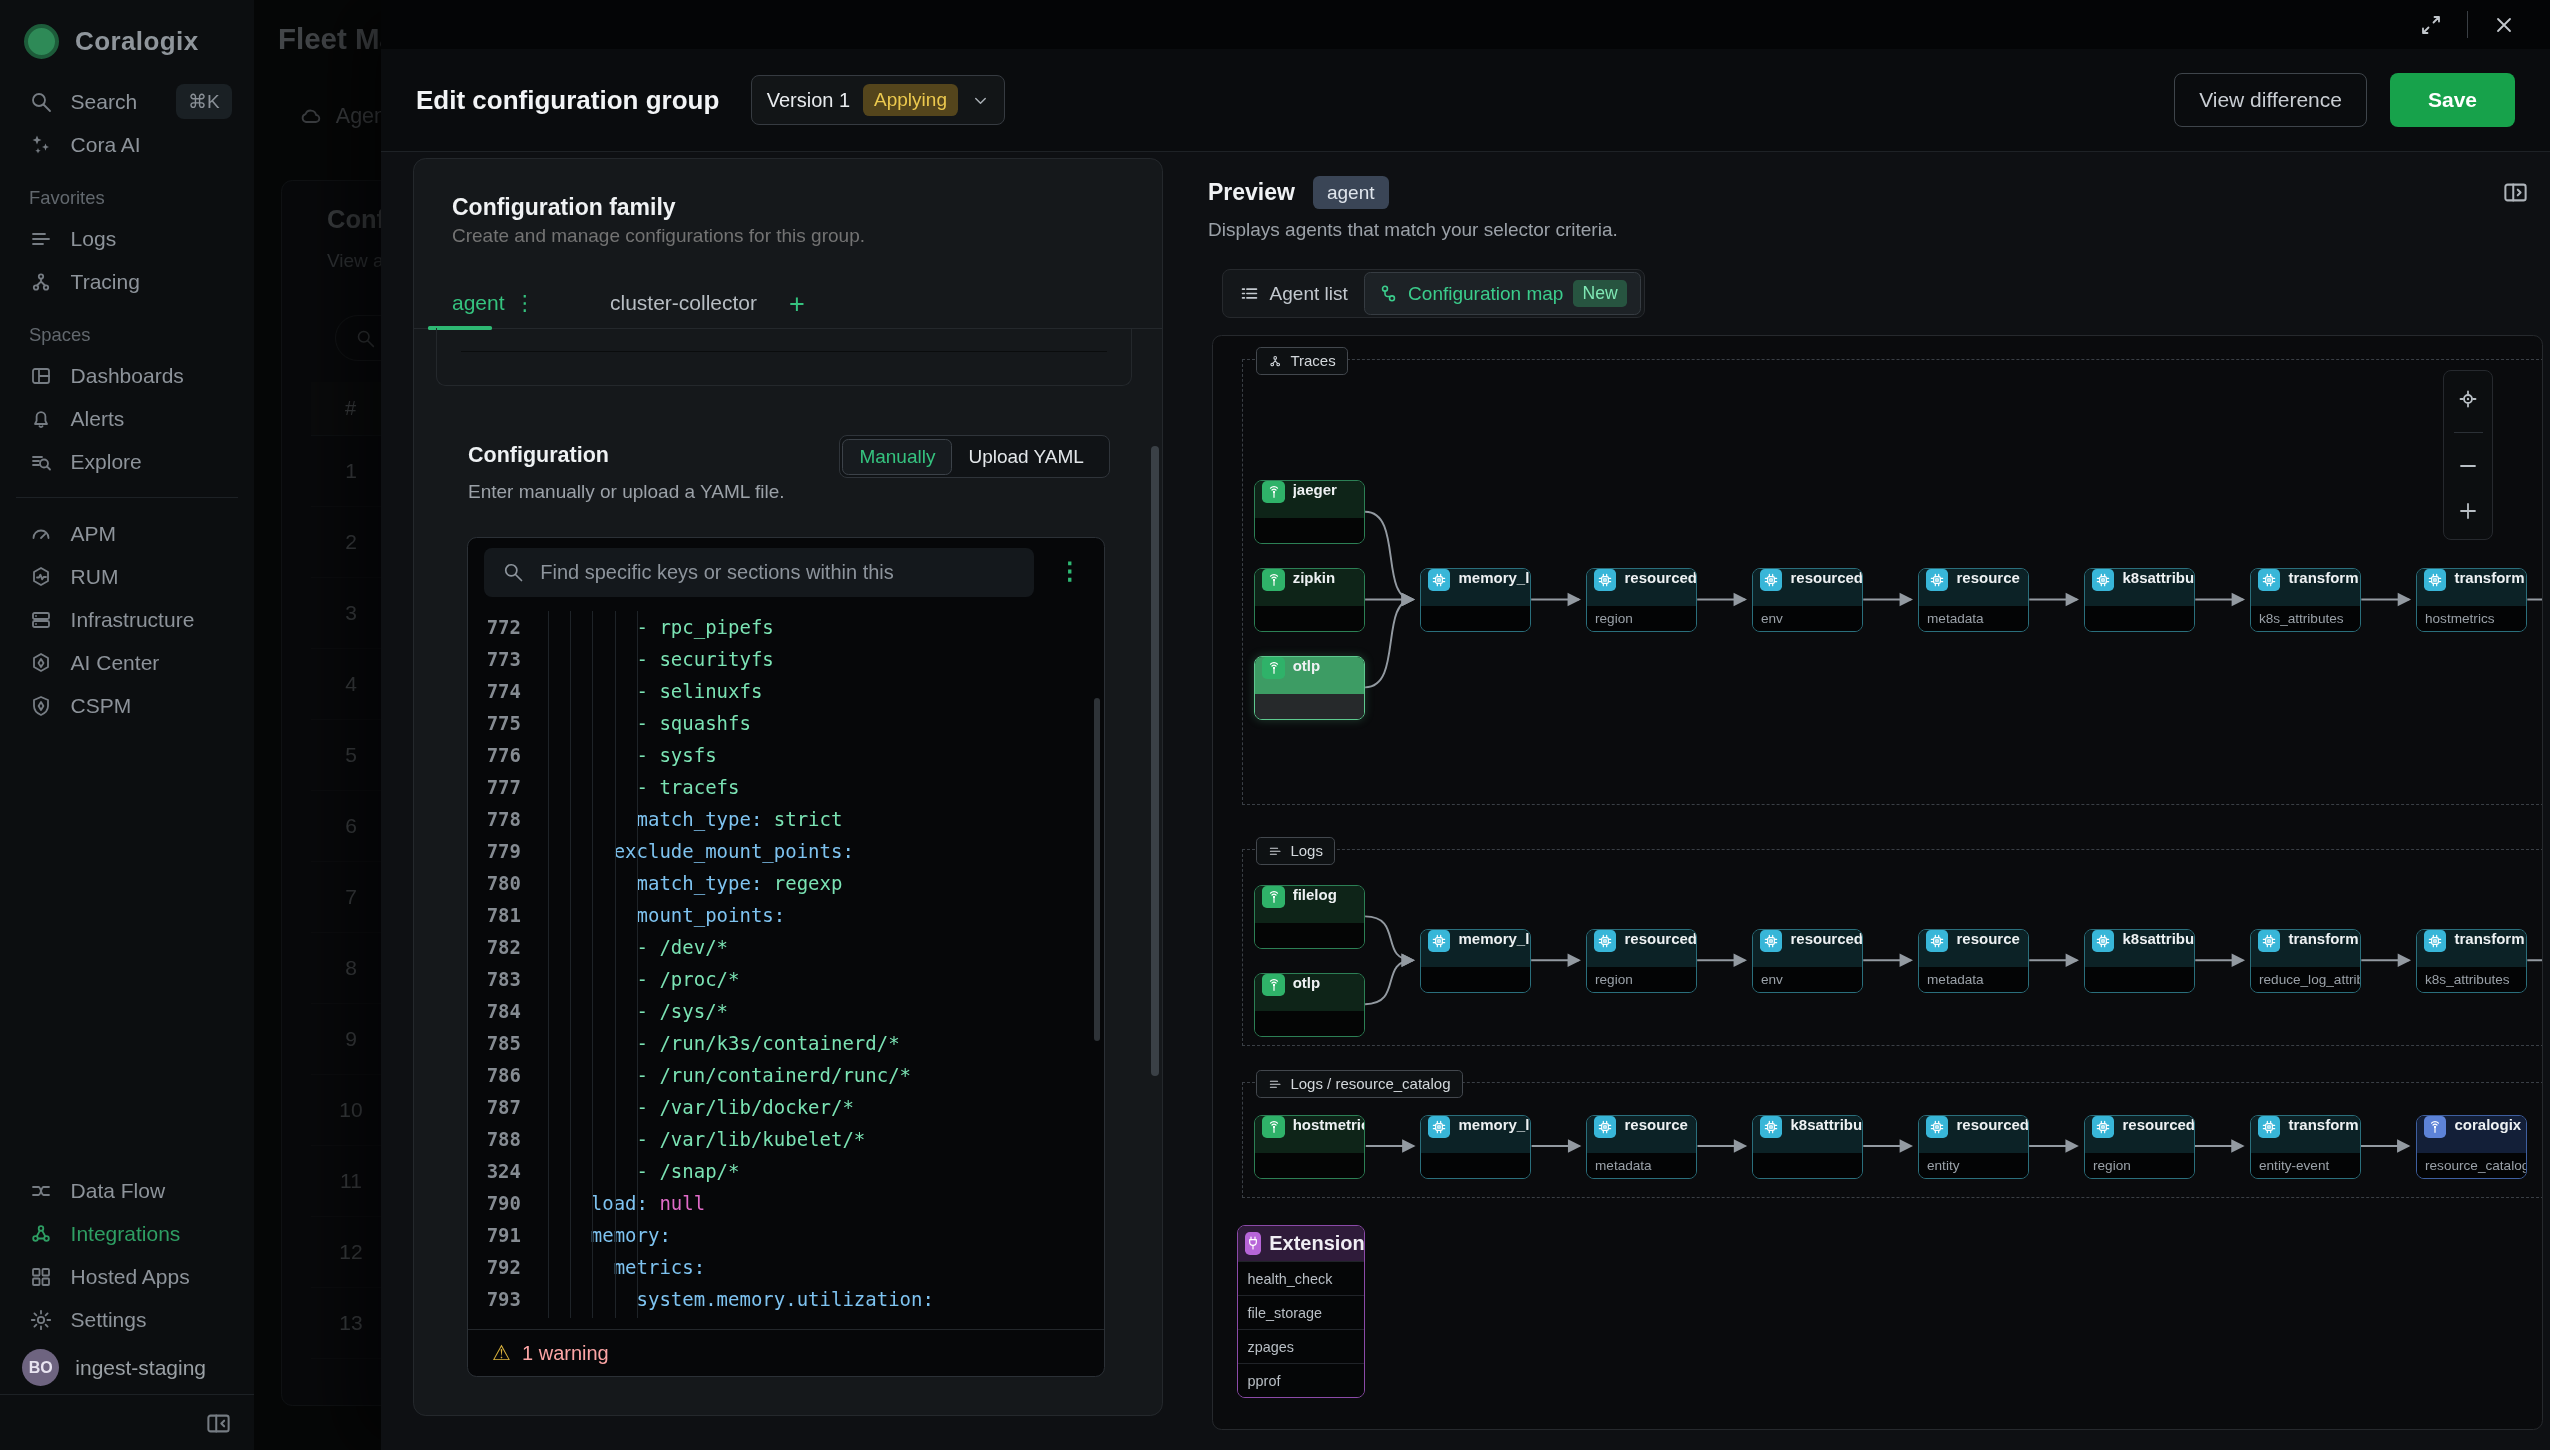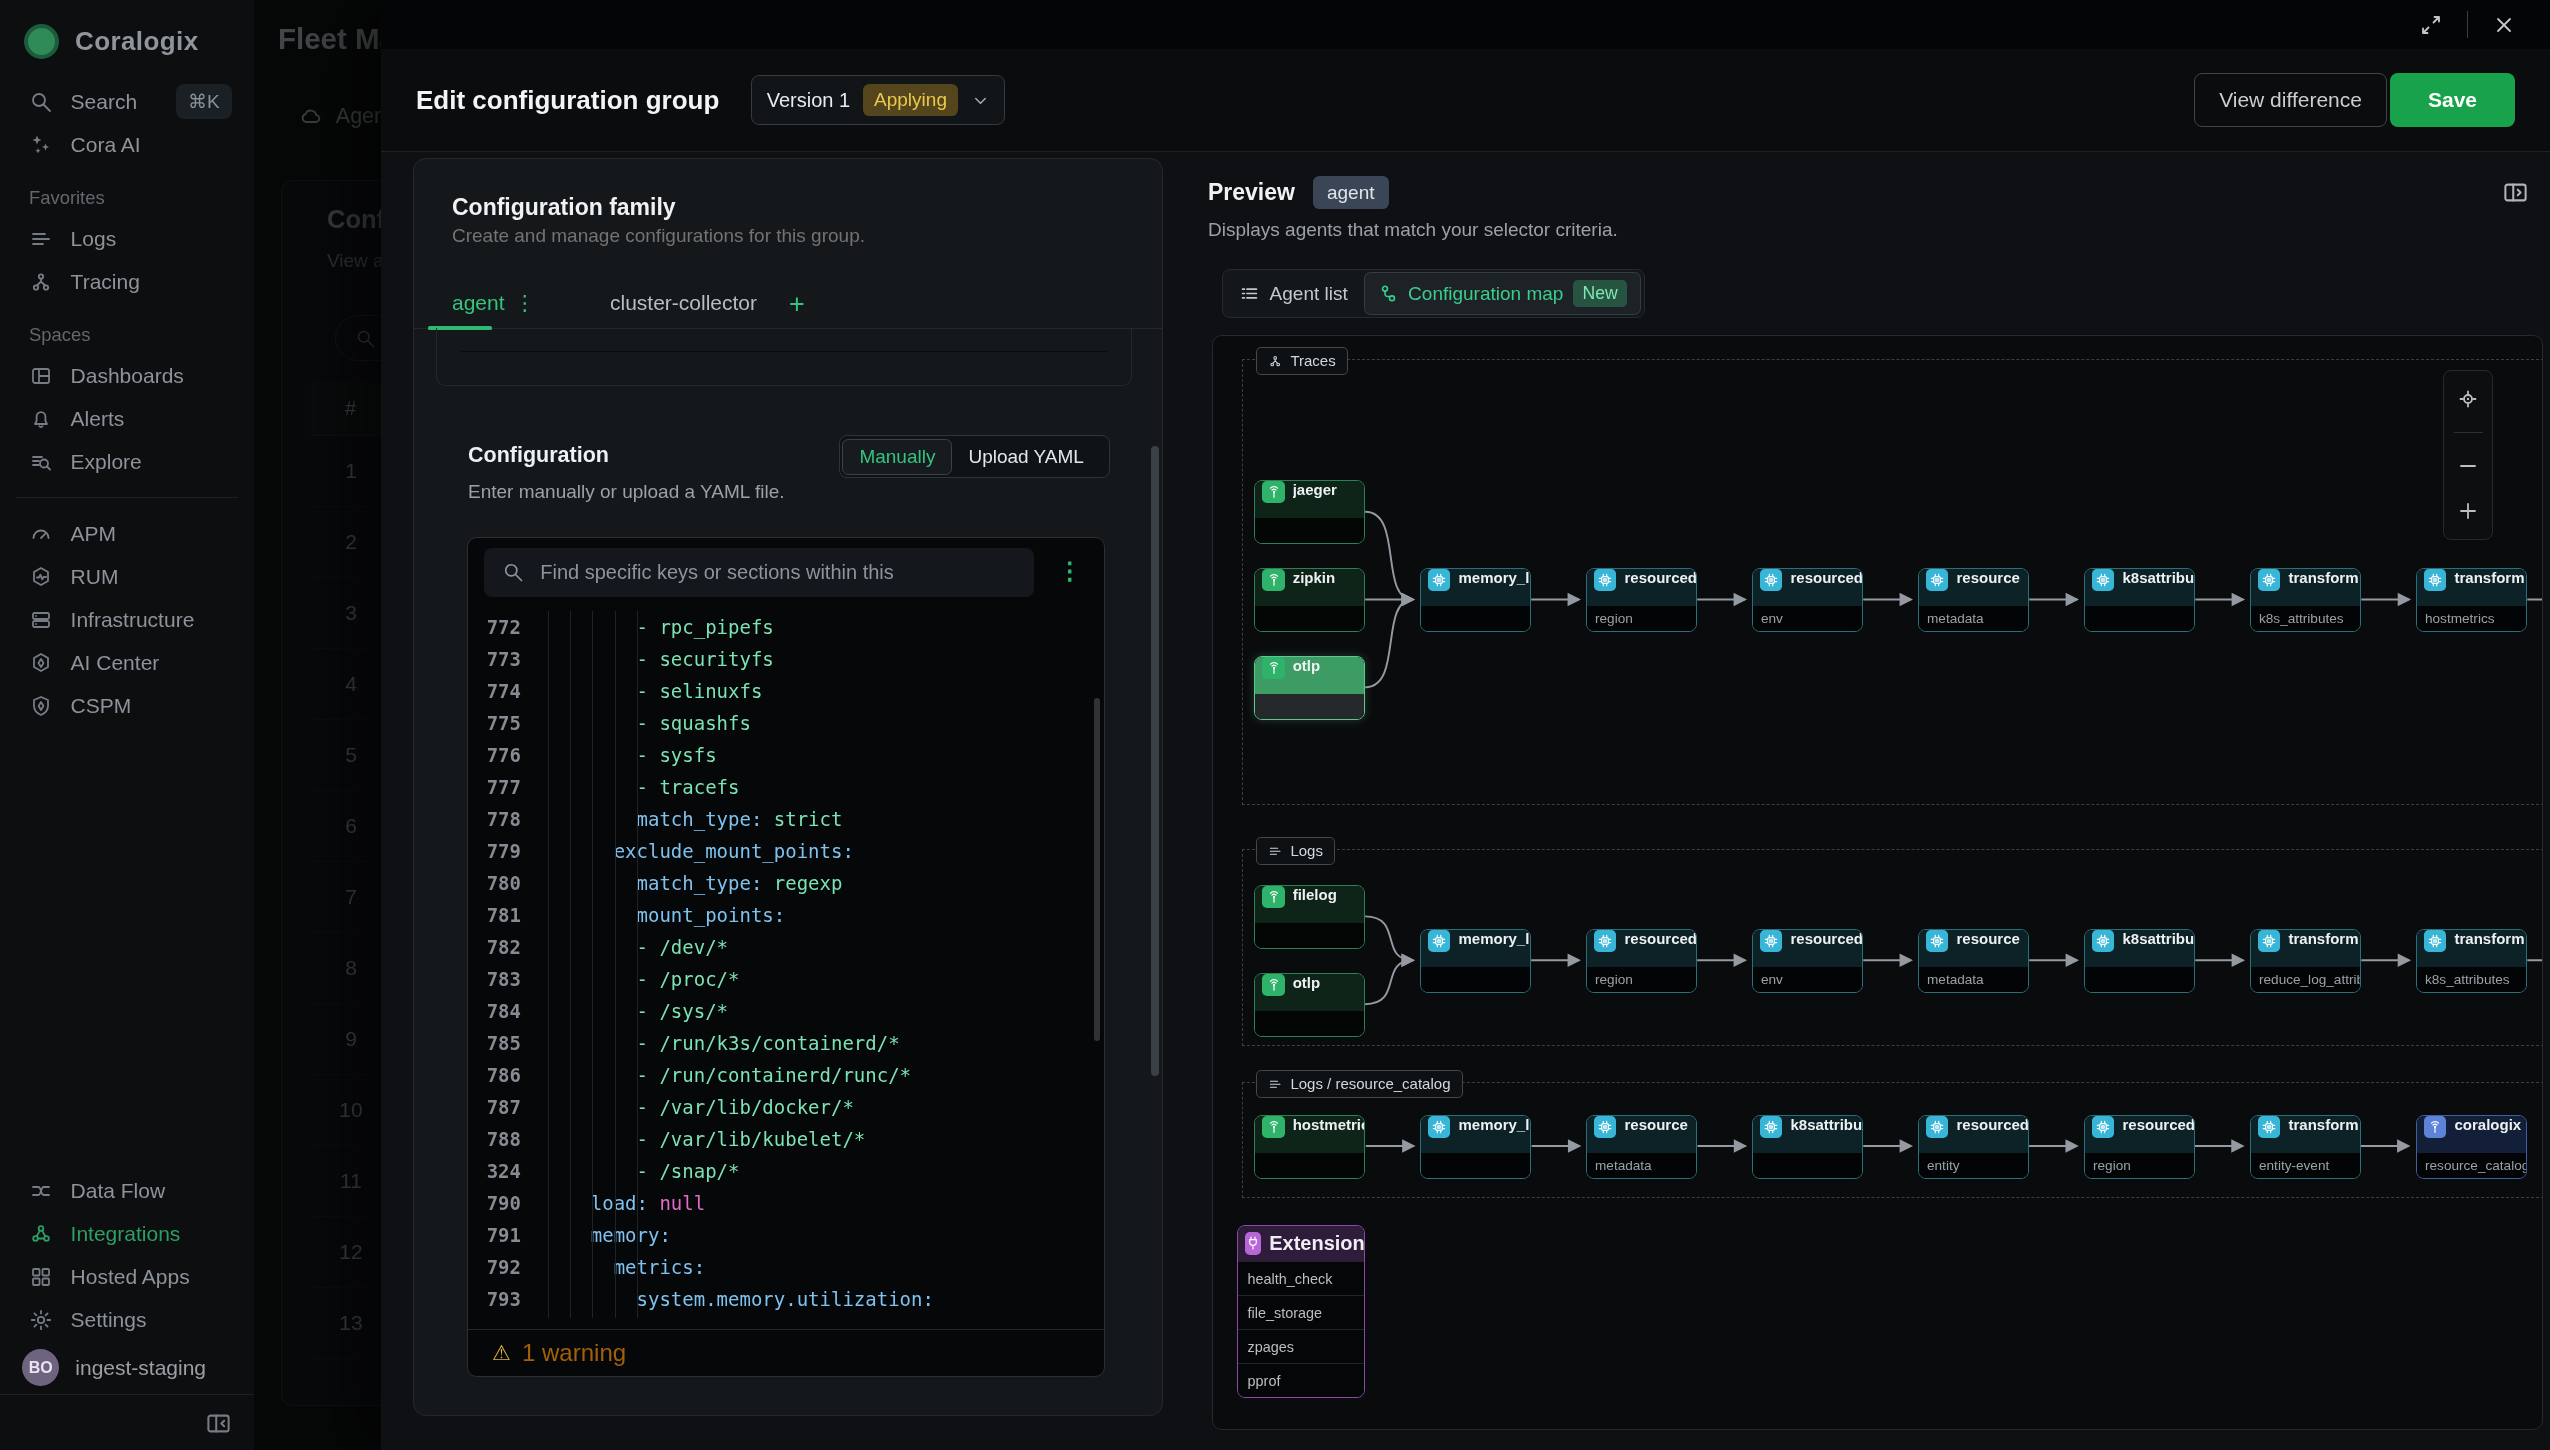--- a/index.html
+++ b/index.html
@@ -47,21 +47,21 @@
   .modal{position:absolute;left:381px;top:0;right:0;height:100%;background:#0b0d0f;box-shadow:-32px 0 64px rgba(0,0,0,.55);}
   .m-top{height:49px;background:#040506;display:flex;align-items:center;justify-content:flex-end;gap:24px;padding-right:34px;}
   .m-top .icn{width:24px;height:24px;color:#c3c8cd;cursor:pointer;}
   .m-top .vdiv{width:0.8px;height:27px;background:#3a3f44;}
   .m-head{height:102px;border-bottom:0.8px solid #1e2226;background:#0a0c0e;display:flex;align-items:center;padding:0 35px;}
   .m-title{font-size:26px;font-weight:700;color:#f2f4f6;}
   .ver{margin-left:32px;display:flex;align-items:center;gap:12.8px;background:#121517;border:0.8px solid #363b41;border-radius:8px;padding:8px 14.4px;cursor:pointer;}
   .ver-label{font-size:20px;color:#e8ebee;}
   .ver-badge{background:#54451c;color:#ecc94e;font-size:19px;border-radius:6.4px;padding:4.8px 11.2px;}
   .ver .icn{width:19px;height:19px;color:#aab0b6;}
-  .m-actions{margin-left:auto;display:flex;gap:3px;}
+  .m-actions{margin-left:auto;display:flex;gap:23px;}
   .btn-sec{border:0.8px solid #3f454b;border-radius:8px;background:transparent;color:#c9ced3;font-size:21px;padding:13.6px 24px;font-family:inherit;cursor:pointer;}
   .btn-pri{border:none;border-radius:8px;background:#17a24b;color:#fff;font-size:21px;font-weight:700;padding:13.6px 38px;font-family:inherit;cursor:pointer;}
   .m-body{position:absolute;top:152px;left:0;right:0;bottom:0;background:#0e1013;}
 
   
   .fam{position:absolute;left:32px;top:6.4px;width:748px;bottom:35px;background:#15181b;border:0.8px solid #24282c;border-radius:12.8px;}
   .fam-title{position:absolute;left:38px;top:35px;font-size:23px;font-weight:700;color:#f0f2f4;}
   .fam-sub{position:absolute;left:38px;top:66px;font-size:19px;color:#737373;}
   .tabs{position:absolute;left:0;right:0;top:128px;height:41px;border-bottom:0.8px solid #24282c;}
   .tab{position:absolute;display:flex;align-items:center;gap:9.6px;font-size:21px;cursor:pointer;}
@@ -88,21 +88,21 @@
   .ed-kebab{position:absolute;right:22.3px;top:19px;color:#2eb873;font-size:24px;font-weight:700;cursor:pointer;}
   .codewrap{position:absolute;left:0;right:0;top:73px;height:707px;overflow:hidden;font-family:"DejaVu Sans Mono",monospace;font-size:19px;line-height:32px;}
   .guide{position:absolute;top:0;bottom:0;width:0.8px;background:#1e2328;}
   .cl{display:flex;height:32px;}
   .ln{width:77px;flex:0 0 77px;text-align:right;padding-right:24px;color:#858b92;box-sizing:border-box;font-weight:bold;}
   .ct{white-space:pre;}
   .c-k{color:#7ec3f0;} .c-g{color:#7be3b4;} .c-m{color:#e06bc8;}
   .ed-scroll{position:absolute;right:4px;top:160px;width:6.4px;height:343px;background:#2e3338;border-radius:3.2px;}
   .ed-foot{position:absolute;left:0;right:0;bottom:0;height:46px;border-top:0.8px solid #23272b;display:flex;align-items:center;gap:11.2px;padding-left:24px;}
   .warn-i{color:#d9b13d;font-size:21px;}
-  .warn-t{color:#a16207;font-size:24px;text-align:right;}
+  .warn-t{color:#fca5a5;font-size:20px;text-align:right;}
   .fam-scroll{position:absolute;right:3.2px;top:287px;width:8px;height:630px;background:#3a4046;border-radius:4px;}
 
   
   .prev-title{position:absolute;left:827px;top:24px;display:flex;align-items:center;gap:17.6px;}
   .prev-title h2{margin:0;font-size:23px;font-weight:700;color:#f0f2f4;}
   .prev-badge{background:#3a4556;color:#dfe5ec;font-size:19px;border-radius:6.4px;padding:5.6px 14.4px;}
   .prev-sub{position:absolute;left:827px;top:67px;font-size:19px;color:#9ba1a8;}
   .panel-ico{position:absolute;right:21px;top:27px;width:27px;height:27px;color:#aeb4ba;cursor:pointer;}
   .viewtoggle{position:absolute;left:841px;top:117px;height:49px;background:#14171a;border:0.8px solid #26292d;border-radius:8px;display:flex;align-items:center;padding:3.2px;box-sizing:border-box;gap:3.2px;}
   .vt-seg{display:flex;align-items:center;gap:9.6px;padding:6.4px 12.8px;border-radius:6.4px;cursor:pointer;font-size:19px;}

